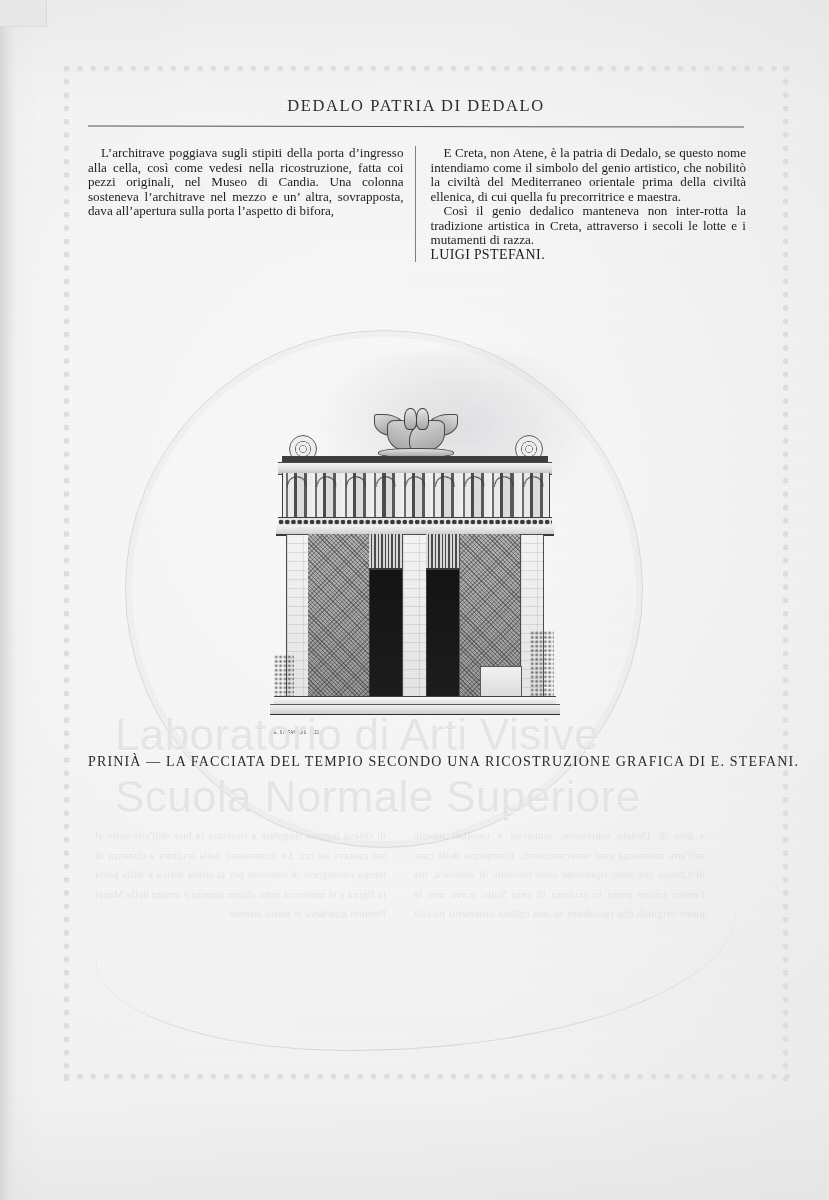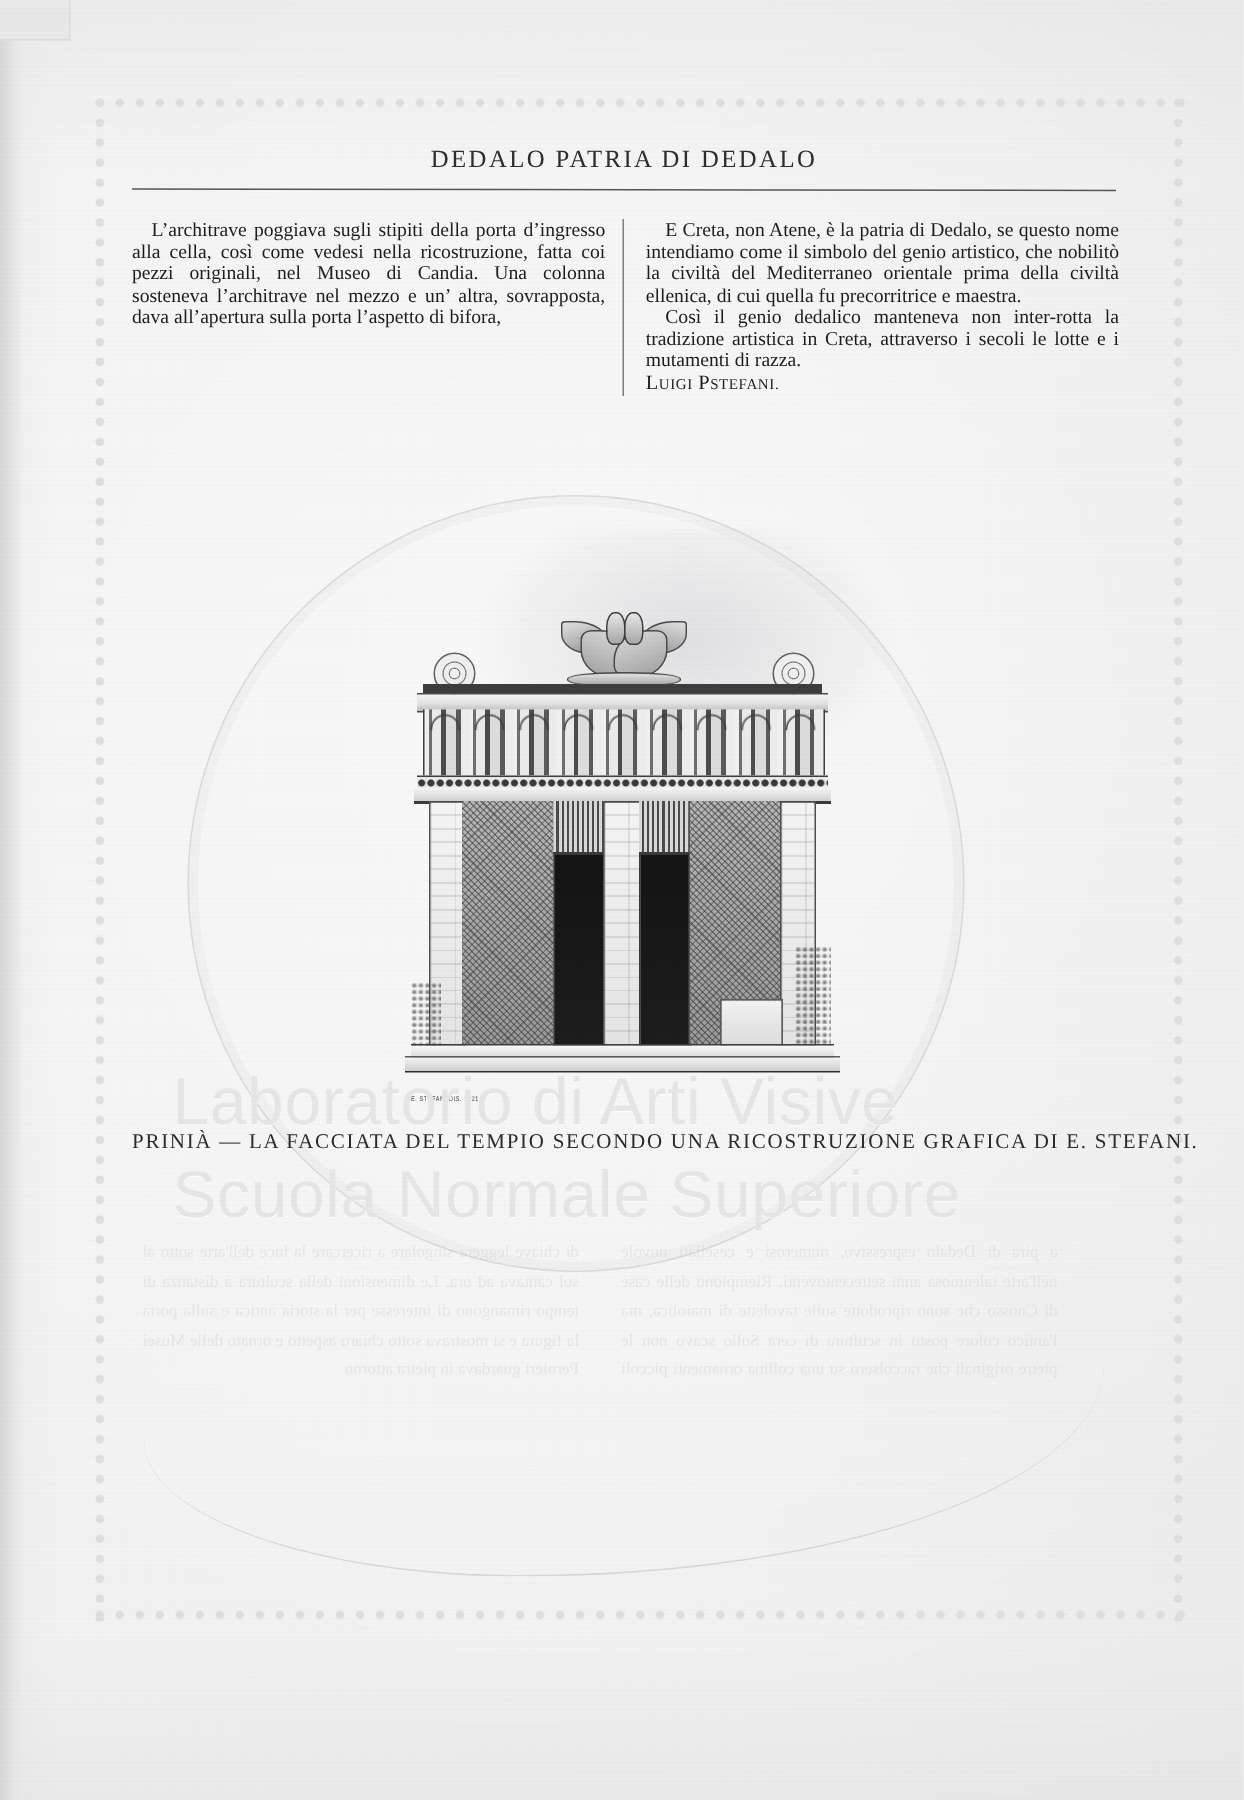--- a/index.html
+++ b/index.html
@@ -129,21 +129,21 @@
   }
   .col p.noindent{text-indent:0;}
   .signature{
     margin-top:1px;
     text-align:right;
     font-size:12.6px;
     letter-spacing:.35px;
     color:#1d1d1d;
   }
   .sc-first{font-size:13.6px;}
-  .small-caps{font-size:10px;letter-spacing:.4px;}
+  .small-caps{font-size:14px;letter-spacing:.4px;}
 
   
   #figure{
     position:absolute;left:268px;top:378px;width:294px;height:366px;
   }
   #engraving{position:absolute;inset:0;}
   .eng{position:absolute;}
 
   
   #acro-left, #acro-right{

